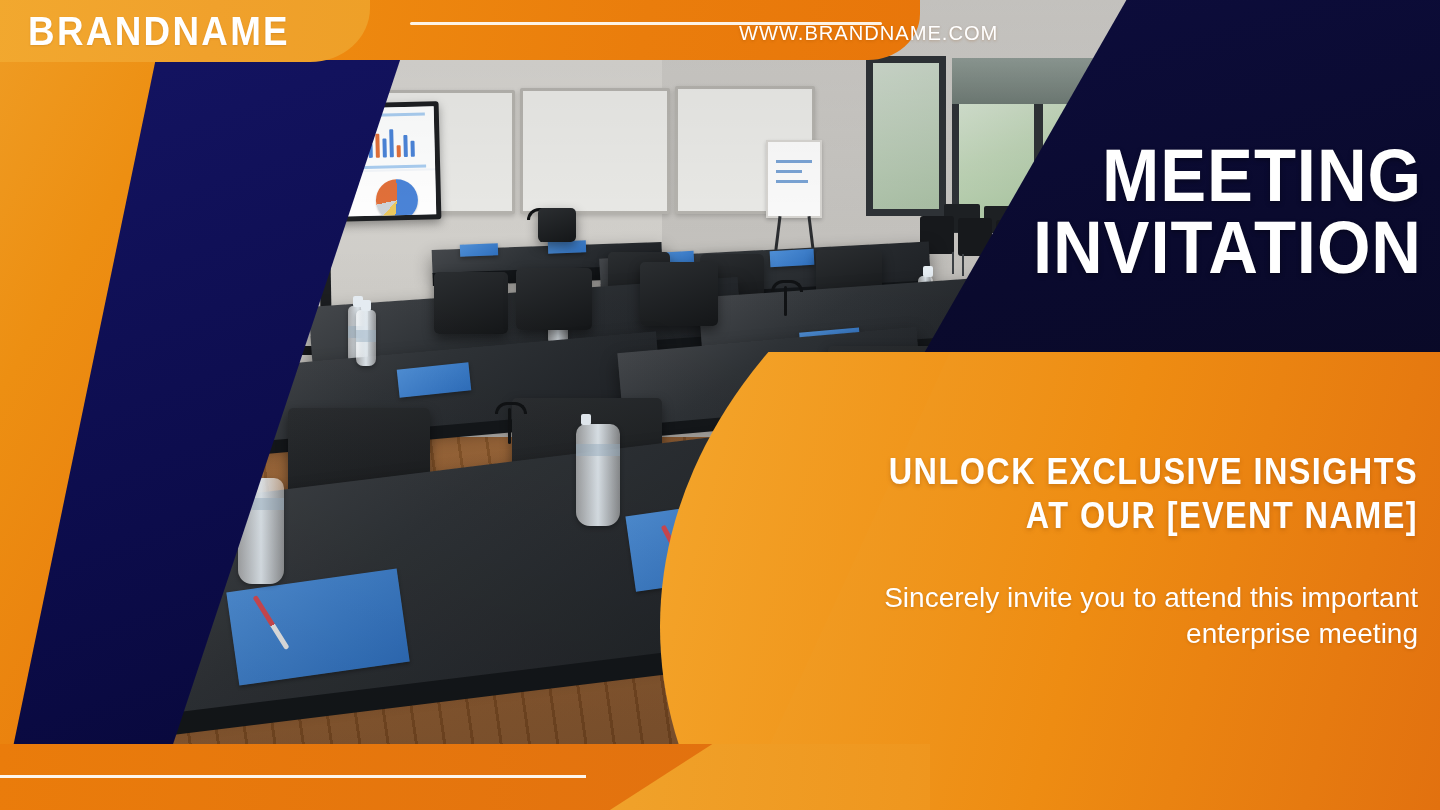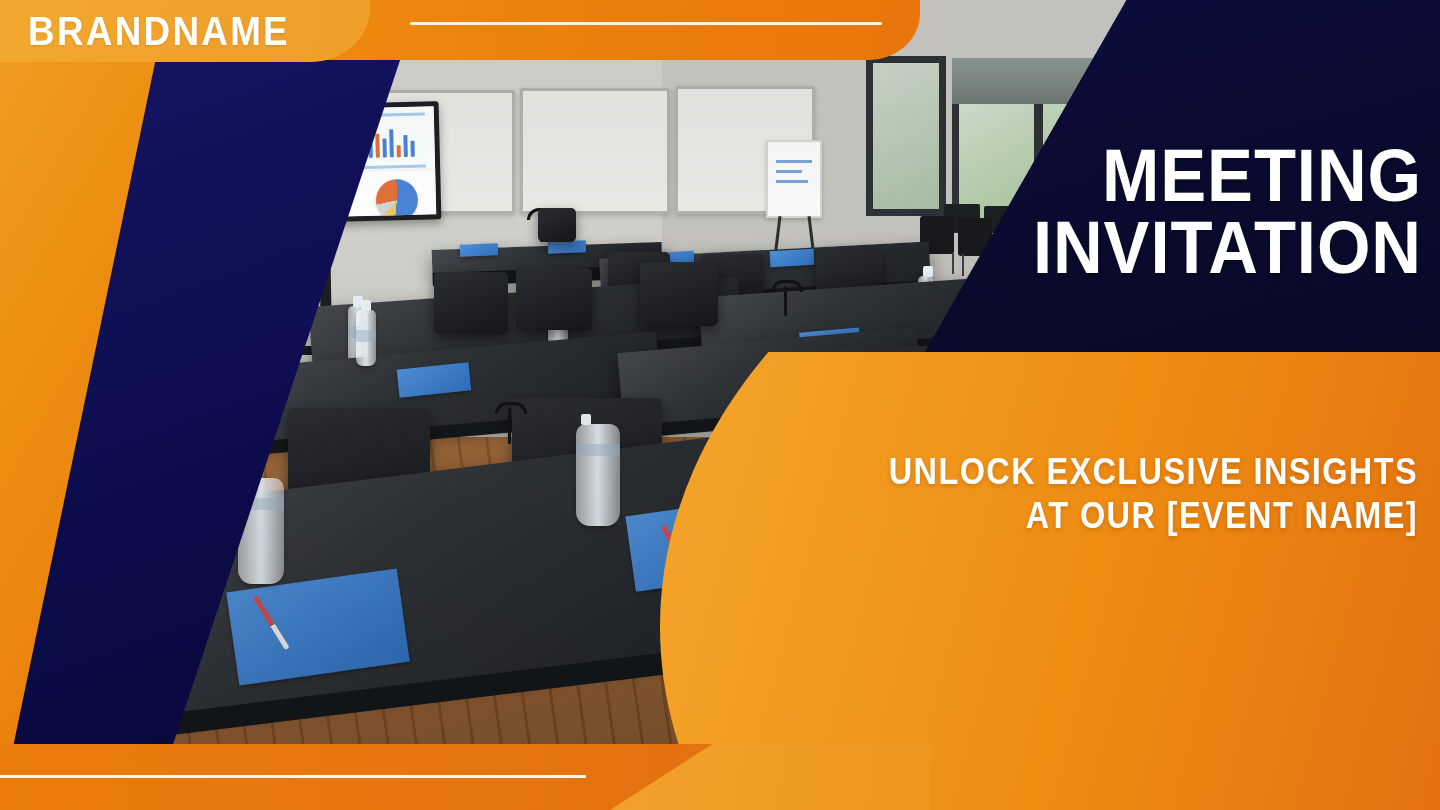--- a/index.html
+++ b/index.html
@@ -436,22 +436,38 @@
   <div class="ov title">
     <span>MEETING</span>
     <span>INVITATION</span>
   </div>
 
   <div class="ov headline">
     <span>UNLOCK EXCLUSIVE INSIGHTS</span>
     <span>AT OUR  [EVENT NAME]</span>
   </div>
 
+  <div class="ov body-copy">
+    <span>Sincerely invite you to attend this important</span>
+    <span>enterprise meeting</span>
+  </div>
 
   <div class="ov footer-bar"></div>
   <div class="ov footer-wedge"></div>
   <div class="ov footer-rule"></div>
 
   <div class="contact">
+    <div class="c-item">
+      <span>
+        <svg class="ico" viewBox="0 0 24 24" fill="none" stroke="#ffffff" stroke-width="1.6">
+          <ellipse cx="12" cy="12" rx="7.6" ry="9.4"></ellipse>
+          <ellipse cx="12" cy="12" rx="3.4" ry="9.4"></ellipse>
+          <line x1="4.4" y1="12" x2="19.6" y2="12"></line>
+          <line x1="5.6" y1="6.6" x2="18.4" y2="6.6"></line>
+          <line x1="5.6" y1="17.4" x2="18.4" y2="17.4"></line>
+        </svg>
+      </span>
+      <span class="c-label">WWW.BRANDNAME.COM</span>
+    </div>
 
   </div>
 
 </div>
 
 </body></html>

